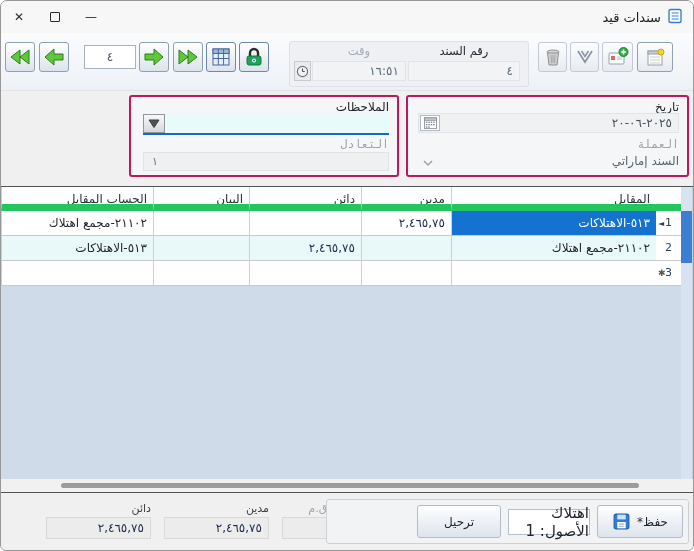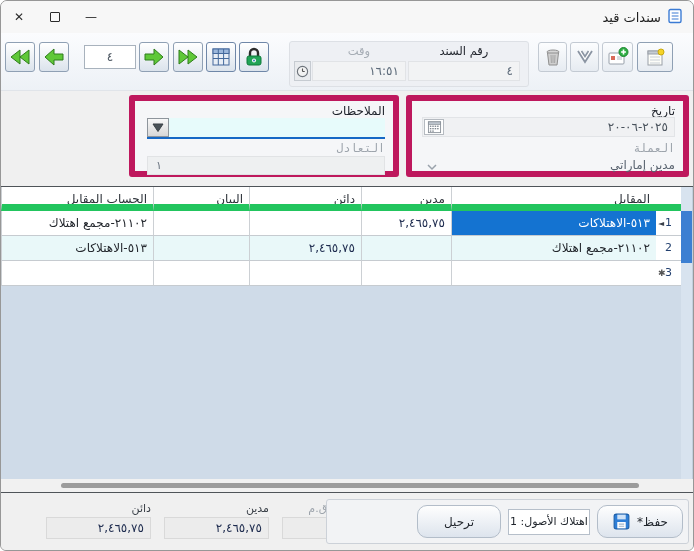--- a/index.html
+++ b/index.html
@@ -32,21 +32,21 @@
   .voucher-panel { position: absolute; left: 288px; top: 8px; width: 240px; height: 46px;
                    background: #eef0f4; border: 1px solid #dde0e5; border-radius: 3px; }
   .vp-label { position: absolute; top: 2px; font-size: 11.5px; text-align: center; }
   .vp-field { position: absolute; top: 19px; height: 20px; background: #f2f3f4; border: 1px solid #e1e3e6;
               line-height: 18px; text-align: right; padding: 0 6px; color: #5d6b7a; direction: ltr; }
   .clockbtn { position: absolute; left: 4px; top: 19px; width: 17px; height: 20px;
               border: 1px solid #c6cbd1; background: #e9ebee; display: flex; align-items: center; justify-content: center; }
 
   
   .panel { position: absolute; top: 94px; height: 82px; background: #f5f6f8;
-           border: 6px solid #be185d; border-radius: 3px; }
+           border: 2px solid #be185d; border-radius: 3px; }
   .panel-notes { left: 128px; width: 270px; }
   .panel-date  { left: 405px; width: 283px; }
   .p-label-dark { position: absolute; top: 3px; right: 8px; font-size: 12px; color: #20242c; }
   .p-label-gray { position: absolute; top: 40px; right: 8px; font-size: 11.5px; color: #9da4ac; font-family: Liberation Mono, monospace; }
   .notes-field { position: absolute; top: 17px; left: 12px; right: 8px; height: 21px;
                  background: #e7fbfb; border-bottom: 2px solid #1668c5; }
   .notes-drop { position: absolute; left: 0; top: 0; width: 22px; height: 19px;
                 background: linear-gradient(#f8f8f8, #d8d8d8); border: 1px solid #8e959c;
                 display: flex; align-items: center; justify-content: center; }
   .parity-field { position: absolute; top: 55px; left: 12px; right: 8px; height: 19px;
@@ -94,25 +94,25 @@
   .totals { position: absolute; left: 45px; top: 9px; display: flex; direction: rtl; gap: 13px; }
   .tot-group { display: flex; flex-direction: column; }
   .tot-label { font-size: 11px; color: #3a4048; text-align: right; padding-left: 6px; height: 15px; }
   .tot-label.gray { color: #9da4ac; }
   .tot-field { height: 22px; background: #ececec; border: 1px solid #d9d9d9; line-height: 20px;
                text-align: right; padding: 0 6px; direction: ltr; color: #1d2b4e; font-size: 12px; }
   .w105 { width: 105px; } .w62 { width: 62px; }
   .actions-panel { position: absolute; left: 325px; top: 6px; width: 363px; height: 45px;
                    border: 1px solid #ccd1d8; border-radius: 3px; background: #f2f3f5;
                    display: flex; direction: rtl; align-items: center; gap: 7px; padding: 0 5px; }
-  .act-btn { height: 33px; border: 1px solid #b3bdc9; border-radius: 10px;
+  .act-btn { height: 33px; border: 1px solid #b3bdc9; border-radius: 3px;
              background: linear-gradient(#fefefe, #dde4ed); display: flex; align-items: center;
              justify-content: center; gap: 6px; font-size: 12px; color: #1f242b; }
   .dep-box { height: 26px; width: 82px; border: 1px solid #b6bfca; background: #fff;
-             display: flex; align-items: center; justify-content: center; font-size: 11px; color: #1f242b; }
+             display: flex; align-items: center; justify-content: center; font-size: 15px; color: #1f242b; }
   .bw80 { width: 80px; } .bw86 { width: 86px; } .bw84 { width: 84px; }
 </style>
 </head>
 <body>
 
 <div class="window">
 
   <div class="titlebar">
     <div class="title">
       <span>
@@ -265,21 +265,21 @@
               <rect x="8.2" y="8.6" width="1.6" height="1.4"></rect>
               <rect x="10.8" y="8.6" width="1.6" height="1.4"></rect>
               <rect x="3" y="11.2" width="1.6" height="1.4"></rect>
               <rect x="5.6" y="11.2" width="1.6" height="1.4"></rect>
             </g>
           </svg>
       </div>
     </div>
     <span class="p-label-gray">العملة</span>
     <div class="currency-select">
-      <span>مدين إماراتي</span>
+      <span>السند إماراتي</span>
       <span class="chev">
         <svg width="12" height="12" viewBox="0 0 12 12">
             <path d="M2 4 L6 8 L10 4" stroke="#9aa2ab" stroke-width="1.5" fill="none"></path>
           </svg>
       </span>
     </div>
   </div>
 
   <div class="grid-area">
     <div class="grid-row grid-header">

